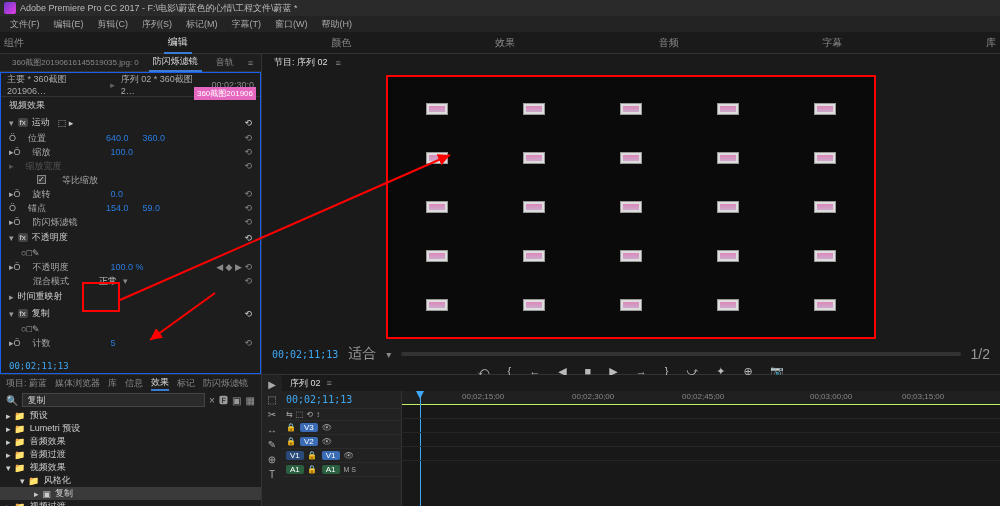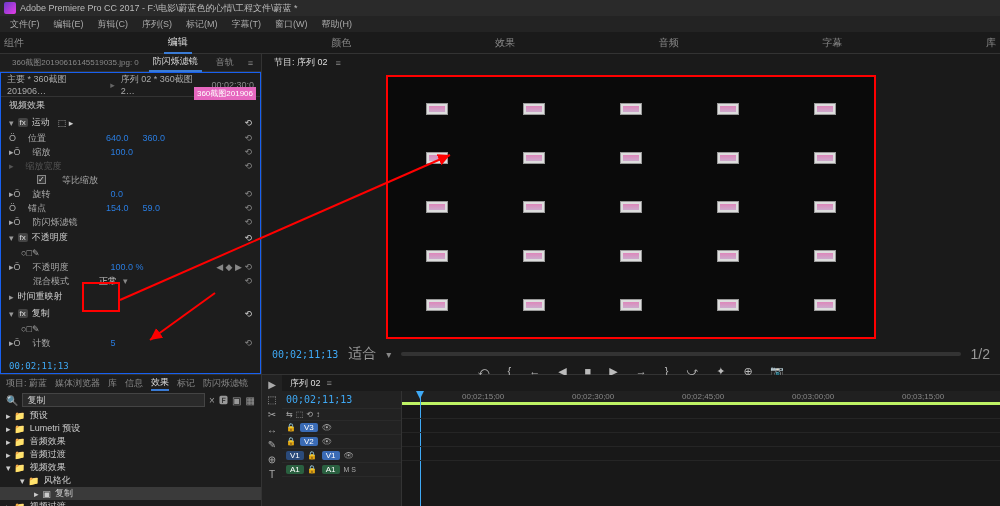--- a/index.html
+++ b/index.html
@@ -59,21 +59,21 @@
 .tl-tools span { font-size: 10px; color: #aaa; cursor: pointer; }
 .tl-main { flex: 1; display: flex; flex-direction: column; }
 .tl-header { height: 16px; display: flex; align-items: center; padding: 0 8px; font-size: 9px; color: #ddd; }
 .tl-body { flex: 1; display: flex; }
 .tl-trackhead { width: 120px; background: #222; border-right: 1px solid #333; }
 .th-row { height: 14px; display: flex; align-items: center; gap: 4px; padding: 0 4px; font-size: 8px; color: #aaa; border-bottom: 1px solid #2a2a2a; }
 .th-row .lbl { background: #3a6bb5; color: #fff; padding: 0 4px; border-radius: 2px; font-size: 8px; }
 .th-row .lbl.audio { background: #2a6040; }
 .th-row .tc2 { color: #3fa9f5; font-family: monospace; font-size: 10px; }
 .tl-tracks { flex: 1; position: relative; background: #181818; }
-.ruler { height: 14px; background: #202020; border-bottom: 3px solid #bef264; position: relative; font-size: 8px; color: #888; }
+.ruler { height: 14px; background: #202020; border-bottom: 1px solid #bef264; position: relative; font-size: 8px; color: #888; }
 .ruler span { position: absolute; top: 1px; }
 .playhead { position: absolute; top: 0; bottom: 0; width: 1px; background: #3fa9f5; left: 18px; }
 .playhead::before { content: ""; position: absolute; top: 0; left: -4px; width: 8px; height: 8px; background: #3fa9f5; clip-path: polygon(0 0,100% 0,50% 100%); }
 .track { height: 14px; border-bottom: 1px solid #252525; position: relative; }
 .clip { position: absolute; left: 18px; width: 170px; height: 12px; top: 1px; background: #9a8fd4; font-size: 8px; color: #222; padding: 0 3px; overflow: hidden; white-space: nowrap; }
 .tc-left { position: absolute; left: 8px; bottom: 2px; font-size: 9px; color: #3fa9f5; font-family: monospace; }
 .arrow-svg { position: absolute; pointer-events: none; z-index: 50; }
 .checkbox { display: inline-block; width: 9px; height: 9px; border: 1px solid #888; background: #333; }
 .checkbox.checked::after { content: "✓"; color: #ddd; font-size: 8px; position: relative; top: -2px; }
 </style>
@@ -405,21 +405,21 @@
               <span>🔒</span>
               <span class="lbl audio">A1</span>
               <span style="font-size:7px">M    S</span>
             </div>
         </div>
         <div class="tl-tracks">
           <div class="ruler" id="ruler">
               <span style="left: 60px;">00;02;15;00</span>
               <span style="left: 170px;">00;02;30;00</span>
               <span style="left: 280px;">00;02;45;00</span>
-              <span style="left: 390px;">00;03;00;00</span>
+              <span style="left: 408px;">00;03;00;00</span>
               <span style="left: 500px;">00;03;15;00</span>
             </div>
           <div class="playhead"></div>
           <div class="track"></div>
           <div class="track"></div>
           <div class="track"></div>
           <div class="track"></div>
         </div>
       </div>
     </div>

